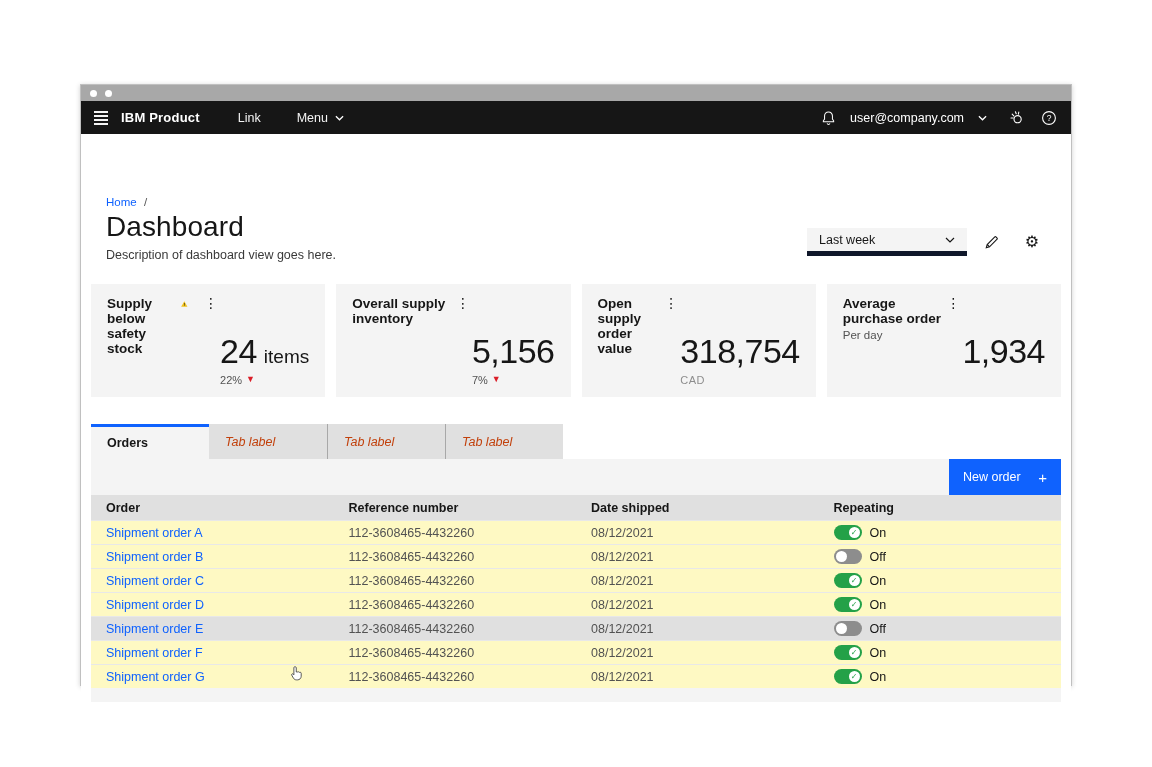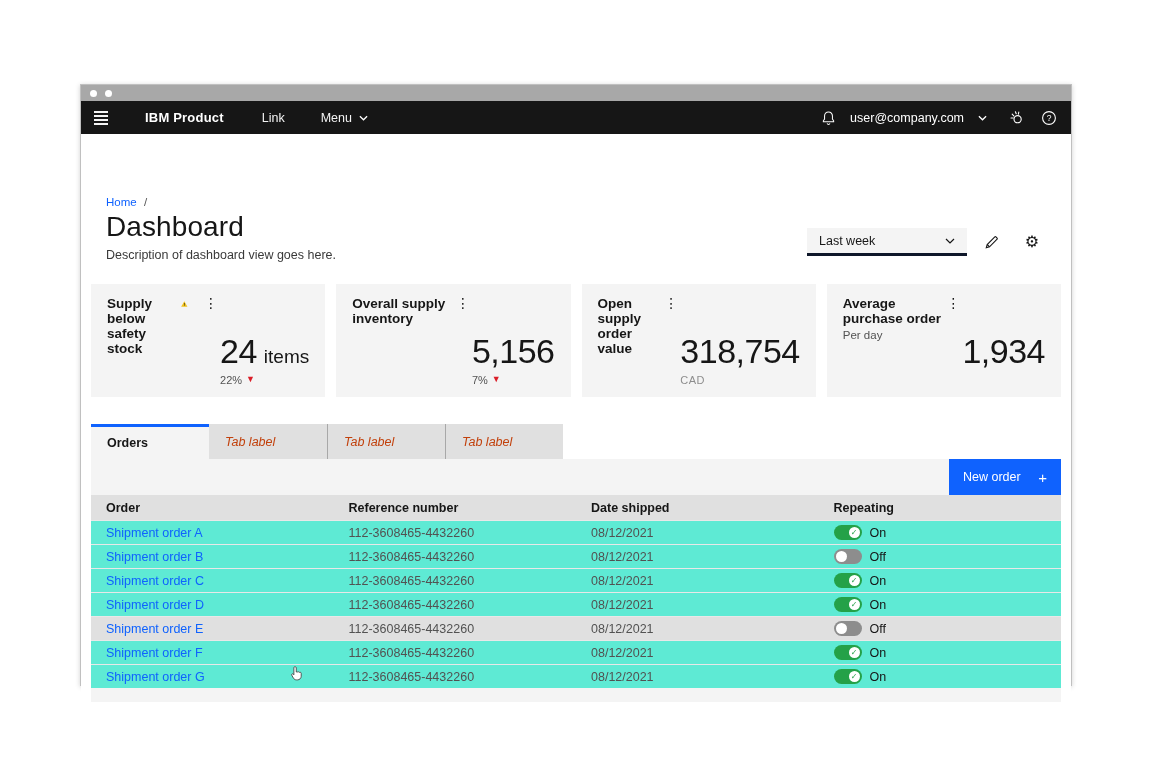--- a/index.html
+++ b/index.html
@@ -8,36 +8,36 @@
   .window { position:absolute; left:80px; top:84px; width:992px; height:602px;
     background:#ffffff; border:1px solid #c0c0c0; box-shadow:0 1px 5px rgba(0,0,0,.18); }
   
   .titlebar { height:16px; background:#a8a8a8; display:flex; align-items:center; padding-left:9px; gap:8px; }
   .titlebar .dot { width:7px; height:7px; border-radius:50%; background:#ffffff; }
   
   .appbar { height:33px; background:#161616; display:flex; align-items:center; color:#ffffff; }
   .hamburger { width:40px; height:33px; display:flex; flex-direction:column; justify-content:center;
     align-items:center; gap:2px; cursor:pointer; }
   .hamburger span { display:block; width:14px; height:2px; background:#f4f4f4; }
-  .brand { font-size:13px; font-weight:bold; margin-right:38px; letter-spacing:.2px;margin-left:24px; }
+  .brand { font-size:13px; font-weight:bold; margin-right:38px; letter-spacing:.2px; }
   .hnav { font-size:12.5px; color:#f4f4f4; margin-right:36px; display:flex; align-items:center; gap:7px; cursor:pointer; }
   .appbar .spacer { flex:1; }
   .hicon { width:32px; height:33px; display:flex; align-items:center; justify-content:center; cursor:pointer; }
   .email { font-size:12.5px; margin:0 6px 0 6px; cursor:pointer; }
   .chev-sm { margin:0 14px 0 8px; }
   
   .content { position:relative; height:552px; background:#ffffff; padding:10px 10px 0;margin-top:44px; }
   .crumb-row { padding:8px 0 0 15px; font-size:11.5px; }
   .crumb { color:#0f62fe; text-decoration:none; cursor:pointer; }
   .crumb-sep { color:#525252; margin-left:4px; }
   .page-head { display:flex; justify-content:space-between; padding:0 14px 0 15px; }
   .page-title { font-size:28px; font-weight:400; color:#161616; margin-top:3px; letter-spacing:.1px; }
   .page-desc { font-size:12.5px; color:#393939; margin-top:5px; }
   .head-controls { display:flex; align-items:center; gap:10px; margin-top:14px; }
-  .dropdown { width:160px; height:28px; background:#f4f4f4; border-bottom:3px solid #0f172a;
+  .dropdown { width:160px; height:28px; background:#f4f4f4; border-bottom:5px solid #0f172a;
     display:flex; align-items:center; justify-content:space-between; padding:0 12px; cursor:pointer; }
   .dropdown .lbl { font-size:12.5px; color:#161616; }
   .icon-btn { width:30px; height:30px; display:flex; align-items:center; justify-content:center; cursor:pointer; }
   .gear-glyph { font-size:16px; color:#161616; line-height:1; }
   
   .cards-row { display:flex; gap:11px; margin-top:22px; height:113px; }
   .card { flex:1; background:#f4f4f4; padding:12px 16px 10px; display:flex; }
   .card-top { display:flex; align-items:flex-start; }
   .card-title { font-size:13.5px; font-weight:bold; color:#161616; }
   .card-sub { font-size:11.5px; color:#525252; margin-top:3px; }
@@ -58,21 +58,21 @@
   .tab.inactive { background:#e0e0e0; color:#c2410c; border-left:1px solid #a8a8a8;font-style:italic; }
   .tab.inactive.first { border-left:none; }
   
   .toolbar { height:36px; background:#f4f4f4; position:relative; }
   .btn-primary { position:absolute; right:0; top:0; height:36px; width:112px; background:#0f62fe; color:#ffffff;
     border:none; font-size:12.5px; display:flex; align-items:center; justify-content:space-between;
     padding:0 14px; cursor:pointer; font-family:inherit; }
   .btn-primary .plus { font-size:15px; font-weight:300; }
   .thead { height:25px; background:#e0e0e0; display:grid; grid-template-columns:1fr 1fr 1fr 1fr; align-items:center; }
   .thead div { font-size:12.5px; font-weight:bold; color:#161616; padding-left:15px; }
-  .trow { height:24px; background:#5eead4; display:grid; grid-template-columns:1fr 1fr 1fr 1fr;
+  .trow { height:24px; background:#fef9c3; display:grid; grid-template-columns:1fr 1fr 1fr 1fr;
     align-items:center; border-top:1px solid #e8e8e8; cursor:pointer; }
   .trow.hovered { background:#e0e0e0; }
   .trow div { padding-left:15px; font-size:12.5px; }
   .cell-link { color:#0f62fe; cursor:pointer; }
   .cell-dim { color:#525252; }
   .repeat-cell { display:flex; align-items:center; gap:8px; }
   .toggle { width:28px; height:15px; border-radius:8px; position:relative; cursor:pointer; flex:none; }
   .toggle .knob { position:absolute; top:2px; width:11px; height:11px; border-radius:50%; background:#ffffff;
     display:flex; align-items:center; justify-content:center; font-size:8px; line-height:1; }
   .toggle.on { background:#24a148; }

